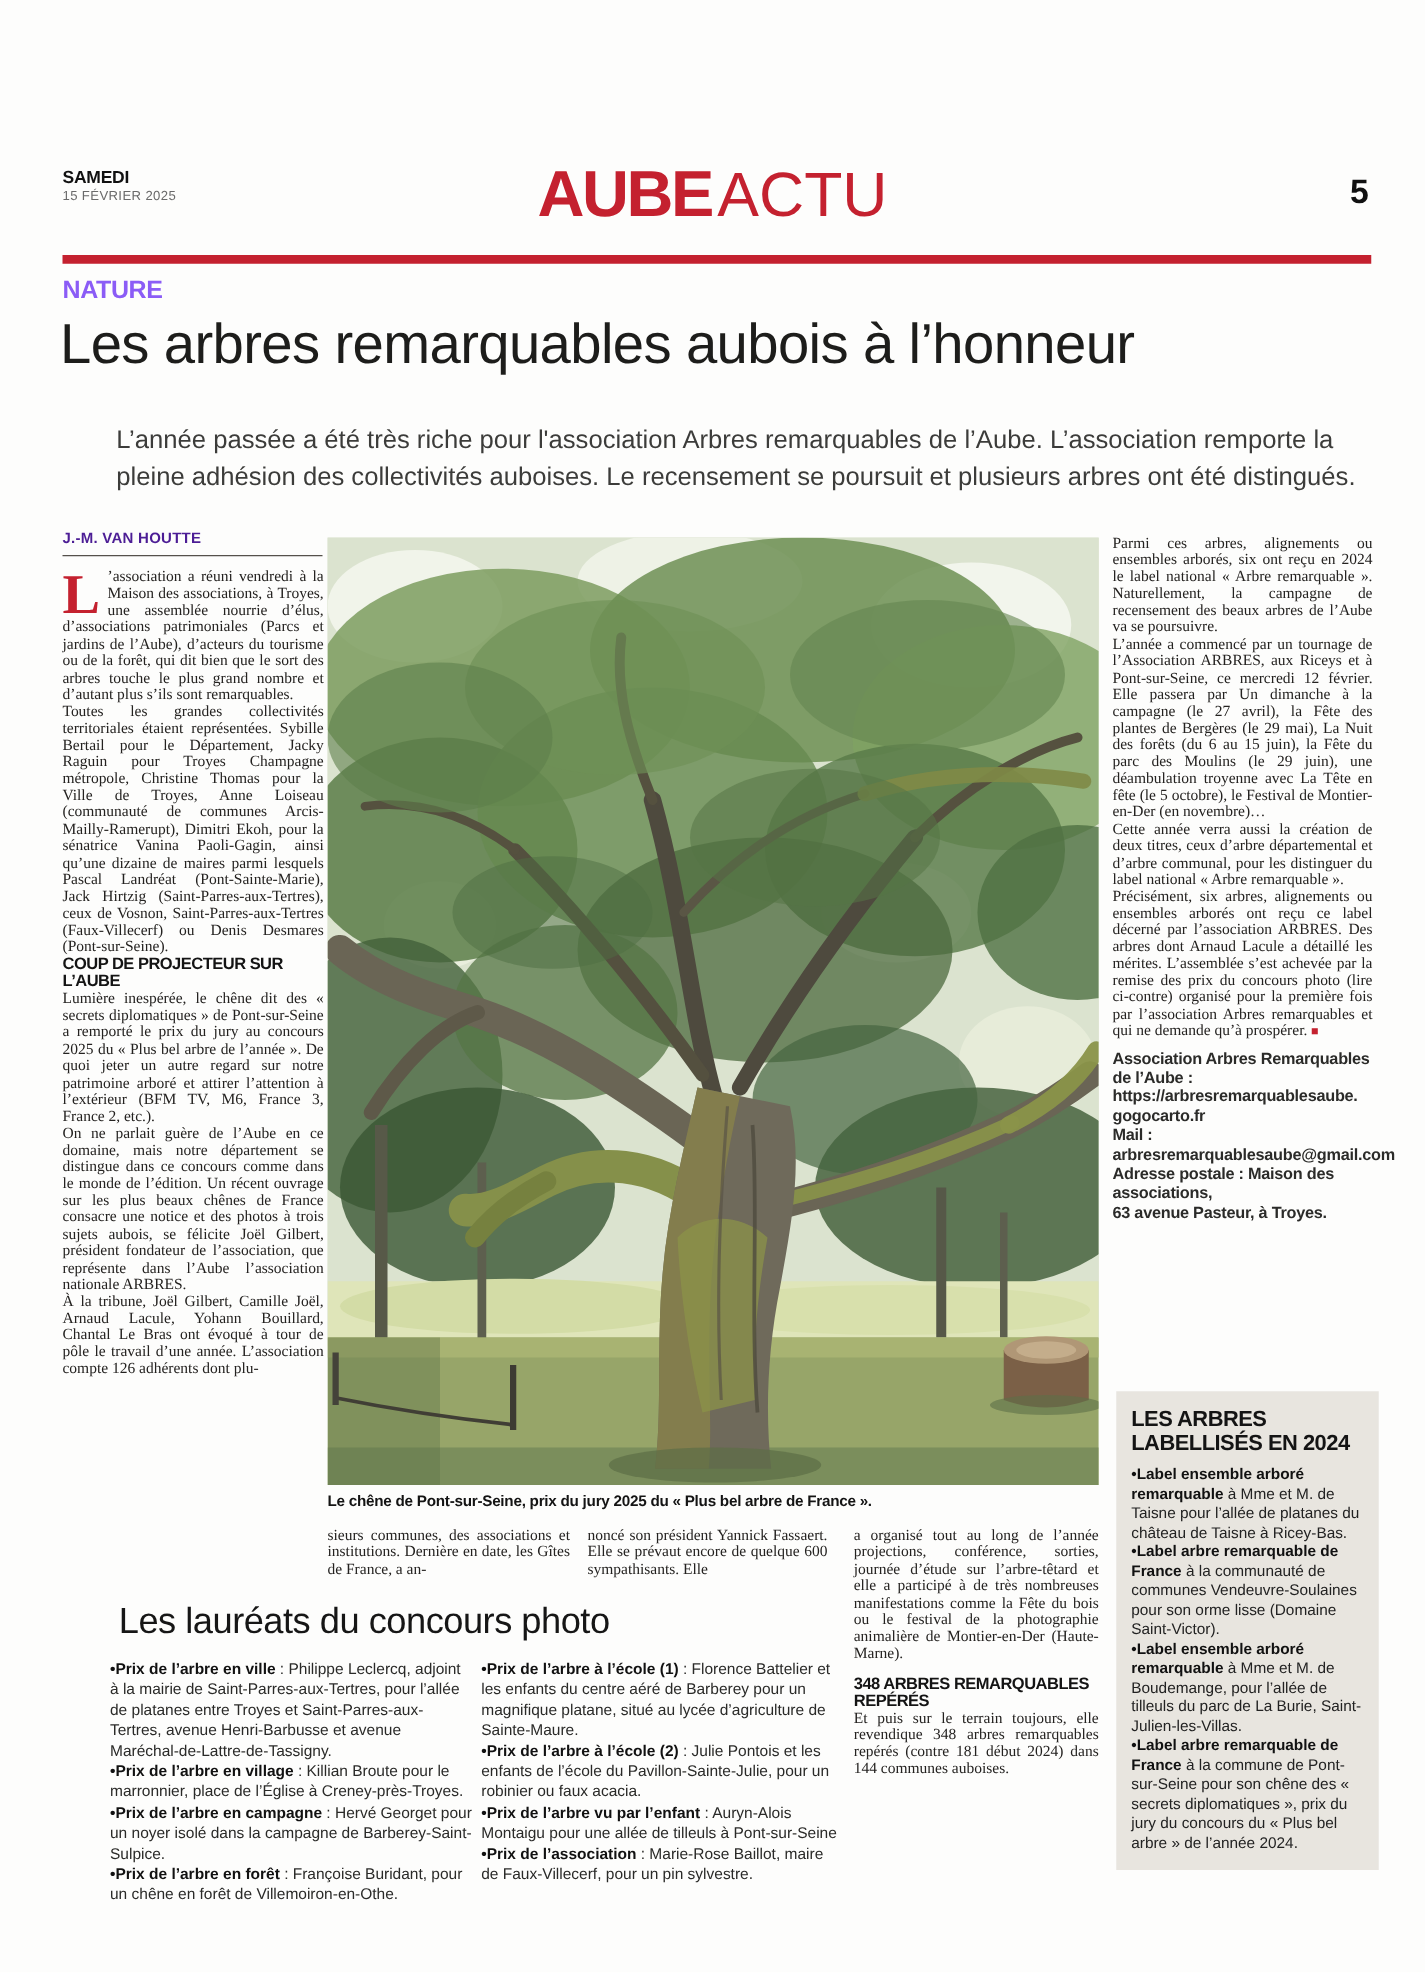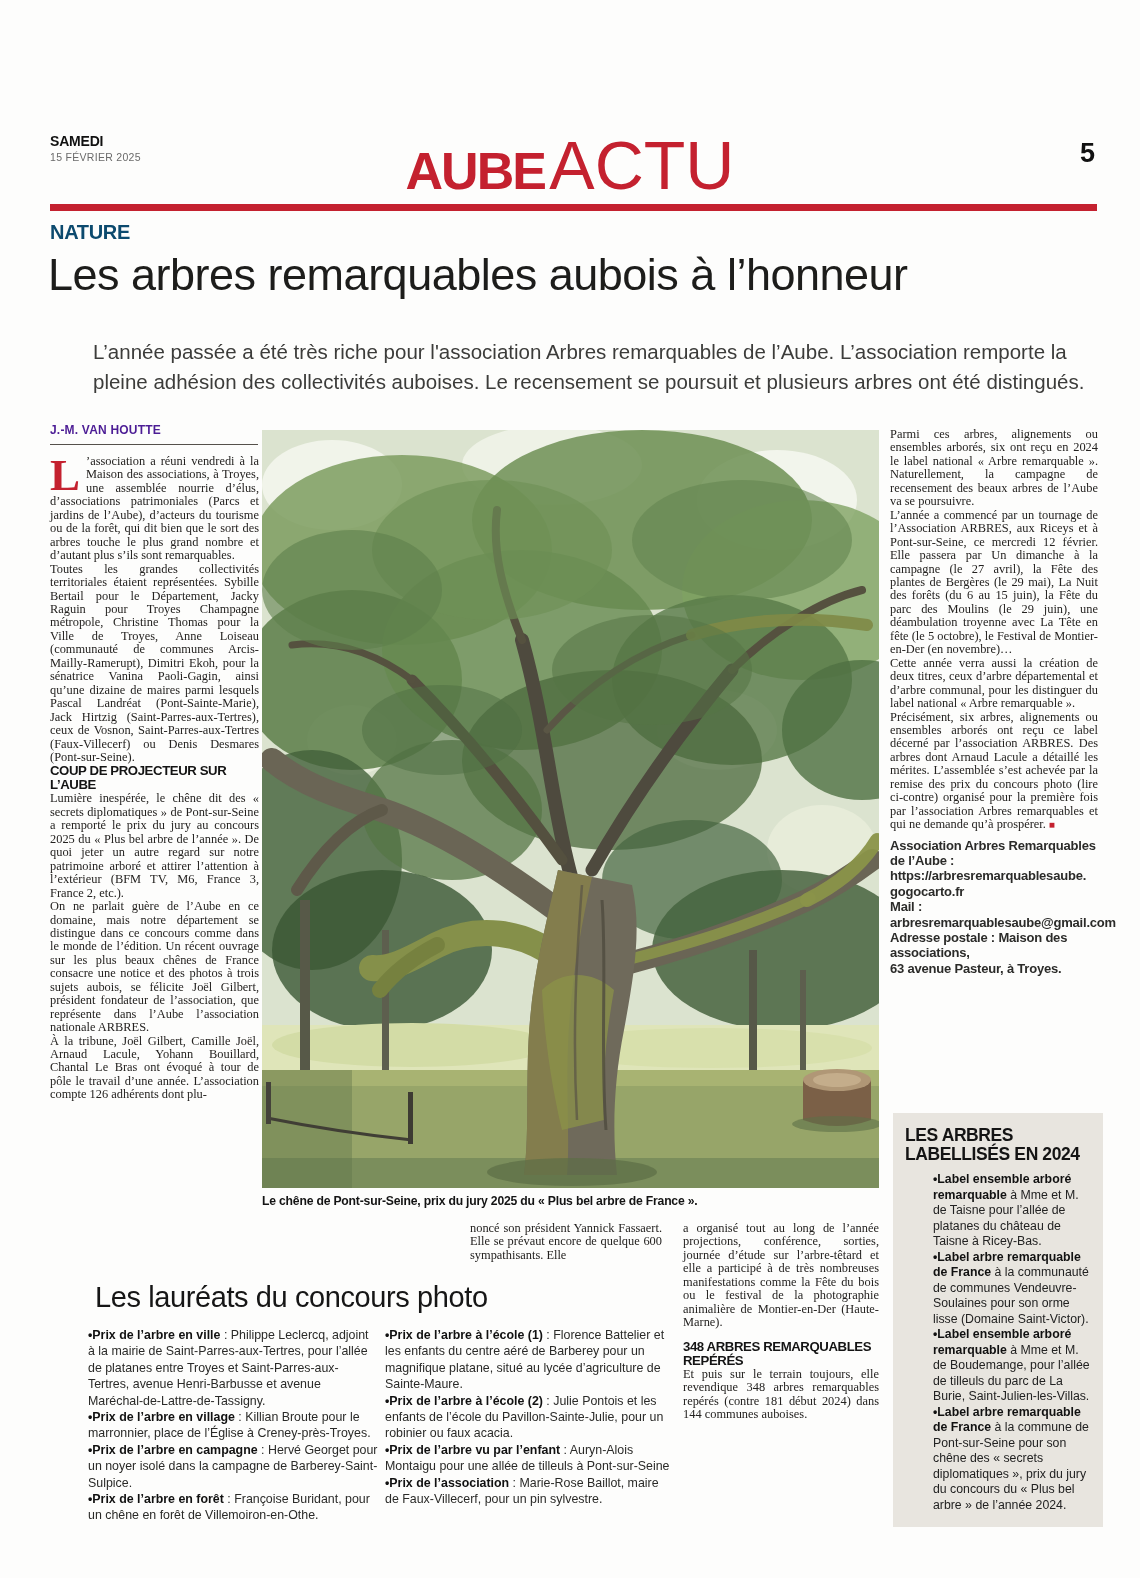--- a/index.html
+++ b/index.html
@@ -8,24 +8,24 @@
     position:relative; width:1140px; height:1578px; margin:0 auto;
     background:#fdfdfc; overflow:hidden;
     font-family:"Liberation Sans", sans-serif; color:#1c1c1c;
   }
   
   .datebox { position:absolute; left:50px; top:133px; }
   .datebox .day { font-size:14px; font-weight:700; letter-spacing:-0.2px; color:#111; }
   .datebox .date { font-size:10.5px; color:#6a6a6a; letter-spacing:0.3px; margin-top:2px; }
   .masthead { position:absolute; left:0; top:126px; width:100%; text-align:center; color:#c4212f; }
   .masthead .bold { font-size:52px; font-weight:900; letter-spacing:-2px; }
-  .masthead .light { font-size:68px; font-weight:400; letter-spacing:0px; }
+  .masthead .light { font-size:50px; font-weight:400; letter-spacing:0px; }
   .pagenum { position:absolute; right:45px; top:138px; font-size:27px; font-weight:700; color:#111; }
   .red-rule { position:absolute; left:50px; top:204px; width:1047px; height:7px; background:#c4212f; }
-  .kicker { position:absolute; left:50px; top:221px; font-size:20px; font-weight:700; color:#0c4a6e; letter-spacing:-0.3px;text-align:center; }
+  .kicker { position:absolute; left:50px; top:221px; font-size:20px; font-weight:700; color:#8b5cf6; letter-spacing:-0.3px;text-align:center; }
   .headline { position:absolute; left:48px; top:249px; width:1050px; font-size:45px; font-weight:400; color:#1d1d1b; letter-spacing:-0.5px; }
   .standfirst { position:absolute; left:50px; top:337px; width:1005px; font-size:20.5px; line-height:30px; color:#3c3c3a; font-weight:400;margin-left:43px; }
   .byline { position:absolute; left:50px; top:423px; font-size:12px; font-weight:700; letter-spacing:0.2px; color:#4c1d95; }
   .byline-rule { position:absolute; left:50px; top:444px; width:208px; height:1px; background:#55514b; }
   
   .serifcol {
     position:absolute; font-family:"Liberation Serif", serif;
     font-size:12.4px; line-height:13.45px; text-align:justify;
     color:#242220; hyphens:auto; -webkit-hyphens:auto;
   }
@@ -55,21 +55,21 @@
   .laureats-a { left:88px;  width:290px; }
   .laureats-b { left:385px; width:287px; }
   .laureats-col p { margin:0; }
   .laureats-col .lbl { font-weight:700; color:#111; }
   
   .greybox {
     position:absolute; left:893px; top:1113px; width:210px;
     background:#e8e5df; padding:13px 12px 14px 12px;
   }
   .greybox .title { font-size:17.5px; font-weight:700; letter-spacing:-0.4px; line-height:19px; color:#141414; margin-bottom:8px; }
-  .greybox .items { font-size:12.3px; line-height:15.5px; color:#222;margin-left:28px; }
+  .greybox .items { font-size:12.3px; line-height:15.5px; color:#222; }
   .greybox .items p { margin:0; }
   .greybox .lbl { font-weight:700; color:#111; }
 </style>
 </head>
 <body>
 
 <div class="page">
 
   <div class="datebox">
     <div class="day">SAMEDI</div>
@@ -176,20 +176,23 @@
       <ellipse cx="180" cy="300" rx="80" ry="45" fill="#4e6e42" opacity="0.5"></ellipse>
 
       <path d="M541,650 L541,690 Q575,702 609,690 L609,650 Q575,662 541,650 Z" fill="#7b6047"></path>
       <ellipse cx="575" cy="650" rx="34" ry="11" fill="#b09776"></ellipse>
       <ellipse cx="575" cy="650" rx="24" ry="7" fill="#c4ad8b"></ellipse>
       <ellipse cx="575" cy="694" rx="45" ry="8" fill="#5d7048" opacity="0.6"></ellipse>
     </svg>
   </figure>
   <figcaption class="caption">Le chêne de Pont-sur-Seine, prix du jury 2025 du « Plus bel arbre de France ».</figcaption>
 
+  <div class="serifcol col-mid1">
+    <p>sieurs communes, des associations et institutions. Dernière en date, les Gîtes de France, a an-</p>
+  </div>
   <div class="serifcol col-mid2">
     <p>noncé son président Yannick Fassaert. Elle se prévaut encore de quelque 600 sympathisants. Elle</p>
   </div>
   <div class="serifcol col-mid3">
     <p>a organisé tout au long de l’année projections, conférence, sorties, journée d’étude sur l’arbre-têtard et elle a participé à de très nombreuses manifestations comme la Fête du bois ou le festival de la photographie animalière de Montier-en-Der (Haute-Marne).</p>
     <p class="subhead" style="margin-top:10px;">348 ARBRES REMARQUABLES REPÉRÉS</p>
     <p>Et puis sur le terrain toujours, elle revendique 348 arbres remarquables repérés (contre 181 début 2024) dans 144 communes auboises.</p>
   </div>
 
   <div class="serifcol col-right">

